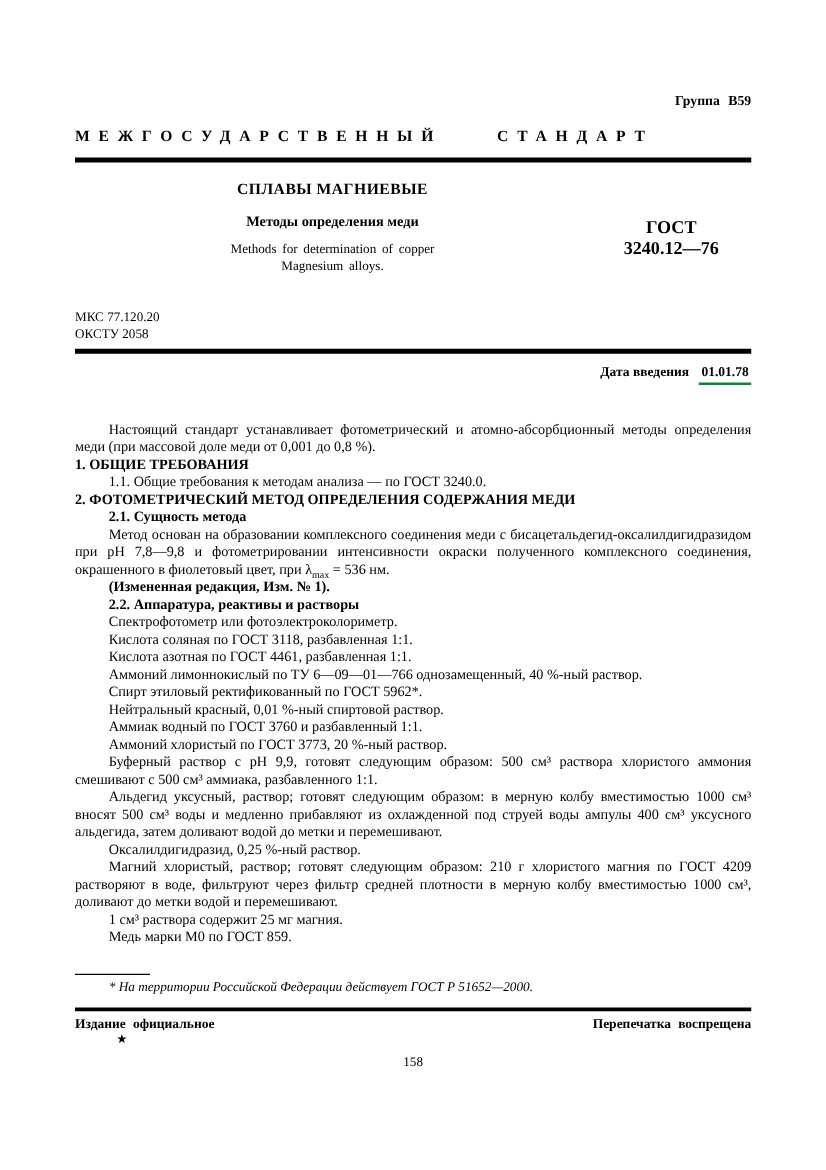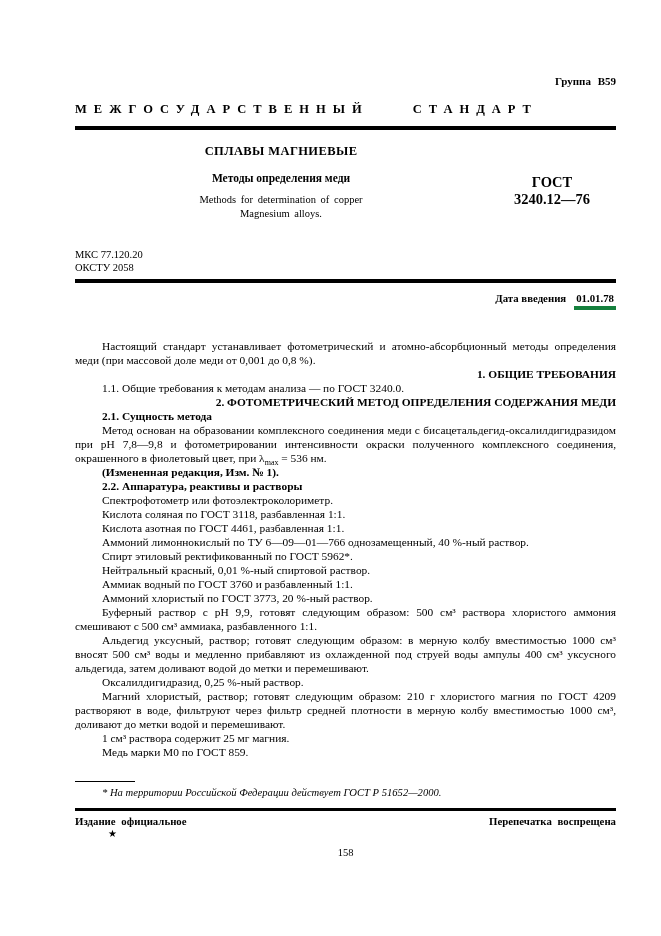--- a/index.html
+++ b/index.html
@@ -16,21 +16,21 @@
   }
   .page {
     position: relative;
     width: 661px;
     height: 936px;
     overflow: hidden;
     background: #fff;
   }
   .content {
     position: absolute;
-    left: 75px;
+    left: 60px;
     top: 0;
     width: 541px;
   }
   
   .group-label {
     padding-top: 75px;
     text-align: right;
     font-weight: bold;
     font-size: 11px;
     line-height: 13px;
@@ -103,37 +103,37 @@
     margin-top: 9px;
     text-align: right;
     font-weight: bold;
     font-size: 10.8px;
     line-height: 13px;
   }
   .date-value {
     display: inline-block;
     margin-left: 8px;
     padding: 0 2px 1px 2px;
-    border-bottom: 4px solid #15803d;
+    border-bottom: 2px solid #15803d;
   }
   
   .doc-body {
     margin-top: 29px;
     font-size: 11.4px;
     line-height: 14px;
     text-align: justify;
   }
   .doc-body p {
     margin: 0;
     text-indent: 27px;
   }
   .doc-body p.bold { font-weight: bold; }
   .sec-heading {
     margin: 11px 0 14px 0;
-    text-align: right;
+    text-align: left;
     text-indent: 0 !important;
     font-weight: bold;
   }
   sub.lmax {
     font-size: 8px;
     line-height: 0;
   }
   
   .footnote-rule {
     width: 60px;

